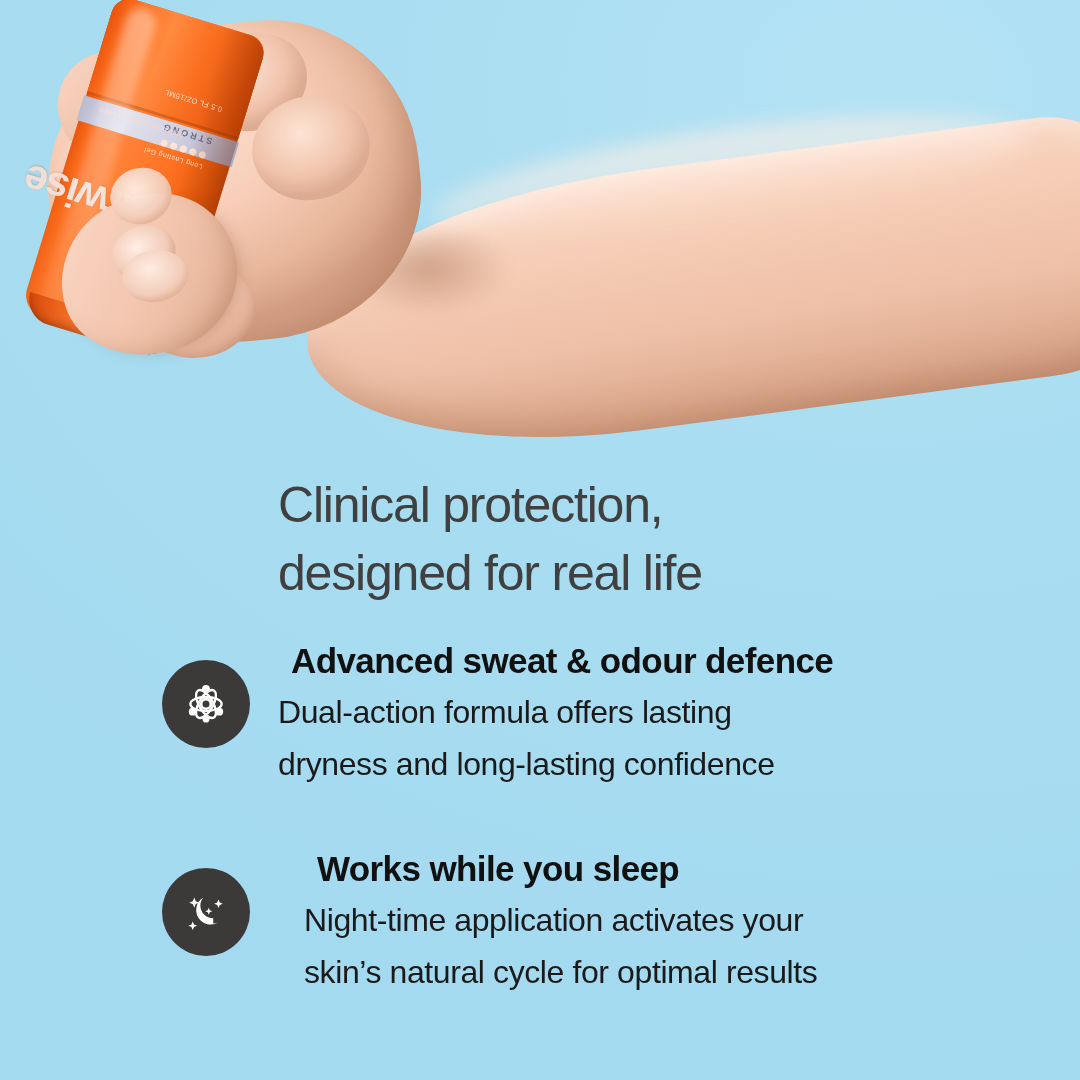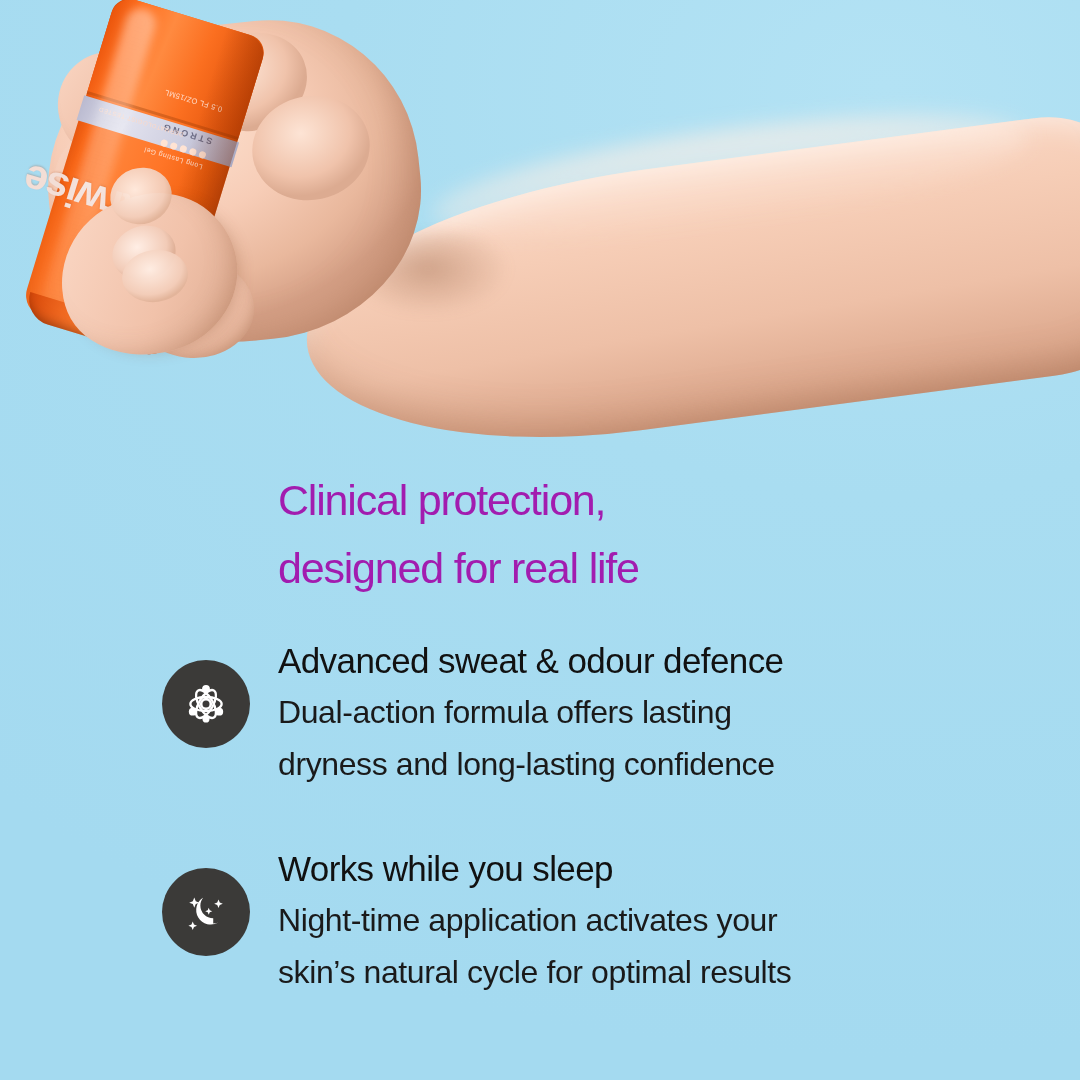--- a/index.html
+++ b/index.html
@@ -286,39 +286,39 @@
     border-radius: 50%;
     transform: rotate(-16deg);
   }
 
   
   .headline {
     position: absolute;
     left: 278px;
     top: 437px;
     width: 760px;
-    color: #a21caf;
-    font-size: 43px;
+    color: #404040;
+    font-size: 50px;
     line-height: 68px;
     font-weight: 400;
     letter-spacing: -1.2px;
     white-space: pre-line;
   }
 
   
   .feature {
     position: absolute;
     left: 162px;
     width: 880px;
     display: flex;
     align-items: flex-start;
     gap: 0;
   }
   .feature-1 { top: 640px; }
-  .feature-2 { top: 848px; }
+  .feature-2 { top: 848px; gap: 26px; }
 
   .icon-badge {
     flex: 0 0 auto;
     width: 88px;
     height: 88px;
     border-radius: 50%;
     background: #3b3a38;
     display: flex;
     align-items: center;
     justify-content: center;
@@ -326,24 +326,24 @@
   }
   .icon-badge svg { display: block; }
 
   .feature-text {
     margin-left: 28px;
     padding-top: 0;
   }
   .feature-title {
     color: #111111;
     font-size: 35px;
-    font-weight: 400;
+    font-weight: 700;
     letter-spacing: -.6px;
     line-height: 42px;
-    margin: 0 0 4px 0;
+    margin: 0 0 4px 13px;
   }
   .feature-desc {
     color: #1a1a1a;
     font-size: 32px;
     font-weight: 400;
     letter-spacing: -.4px;
     line-height: 52px;
     white-space: pre-line;
   }
 </style>

